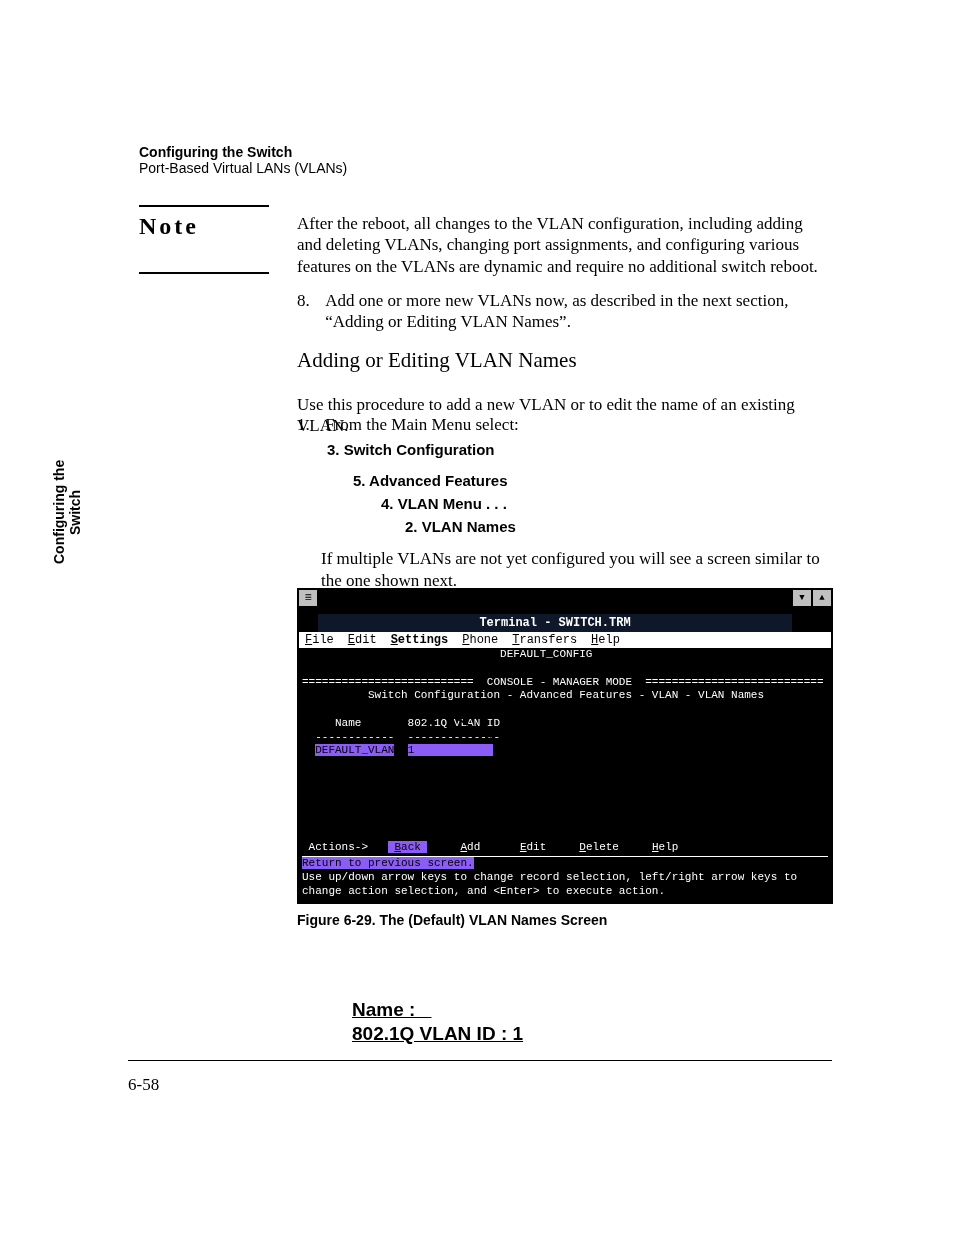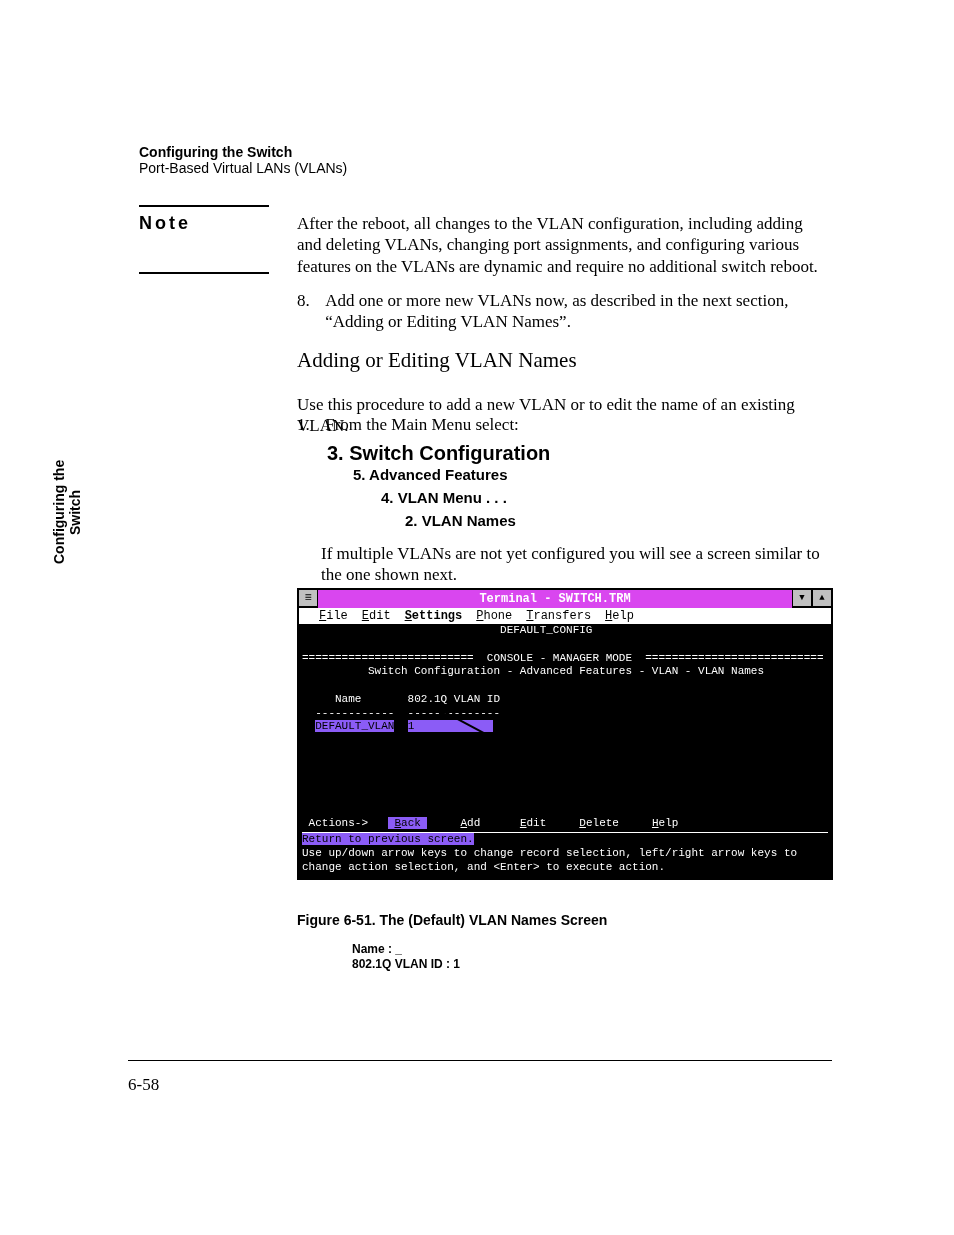--- a/index.html
+++ b/index.html
@@ -41,23 +41,23 @@
   .note-rule {
     position: absolute;
     left: 139px;
     width: 130px;
     border-top: 2px solid #000;
   }
   .note-label {
     position: absolute;
     left: 139px;
     top: 213px;
-    font-family: Liberation Sans, sans-serif;
+    font-family: Liberation Serif, serif;
     font-weight: bold;
-    font-size: 18px;
+    font-size: 24px;
     letter-spacing: 3px;
   }
   .body-col {
     position: absolute;
     left: 297px;
     width: 534px;
     font-size: 17px;
     line-height: 1.25;
   }
   .ol-num {
@@ -92,31 +92,32 @@
   }
   .term-row { display: flex; }
   .term-sys {
     width: 20px; height: 18px; background: #c0c0c0;
     border: 1px solid #000; box-sizing: border-box;
     display: flex; align-items: center; justify-content: center;
     color: #000;
   }
   .term-title {
     flex: 1; height: 18px; line-height: 18px; text-align: center;
-    background: #d946ef; color: #fff; font-weight: bold;
+    background: #0f172a; color: #fff; font-weight: bold;
     border-top: 1px solid #000;
+    margin-top: 24px;
   }
   .term-btn {
     width: 20px; height: 18px; background: #c0c0c0;
     border: 1px solid #000; box-sizing: border-box;
     display: flex; align-items: center; justify-content: center;
     color: #000; font-size: 9px;
   }
   .term-menu {
-    background: #fff; color: #000; padding: 1px 20px;
+    background: #fff; color: #000; padding: 1px 6px;
     display: flex; gap: 14px;
     border-left: 1px solid #000; border-right: 1px solid #000;
   }
   .term-menu span .ul { text-decoration: underline; }
   .term-body {
     background: #000; color: #fff; padding: 0 4px 4px 4px;
     font-size: 11px;
     line-height: 1.25;
     white-space: pre;
   }
@@ -201,22 +202,22 @@
     <span class="ol-text">Add one or more new VLANs now, as described in the next section, “Adding or Editing VLAN Names”.</span>
   </div>
 
   <div class="body-col sect-heading" style="top:347px;">Adding or Editing VLAN Names</div>
 
   <div class="body-col" style="top:394px;">Use this procedure to add a new VLAN or to edit the name of an existing VLAN.</div>
 
   <div class="body-col" style="top:414px;">
     <span class="ol-num">1.</span>
     <span class="ol-text">From the Main Menu select:</span>
-    <div class="sans bold indent1" style="margin-top:6px; font-size:20px;">3. Switch Configuration</div>
-    <div class="sans bold indent2" style="margin-top:0; font-size:15px;">5. Advanced Features</div>
+    <div class="sans bold indent1" style="margin-top:6px; font-size:15px;">3. Switch Configuration</div>
+    <div class="sans bold indent2" style="margin-top:12px; font-size:15px;">5. Advanced Features</div>
     <div class="sans bold indent3" style="margin-top:4px; font-size:15px;">4. VLAN Menu . . .</div>
     <div class="sans bold indent4" style="margin-top:4px; font-size:15px;">2. VLAN Names</div>
     <div style="margin-left:24px; margin-top:12px;">If multiple VLANs are not yet configured you will see a screen similar to the one shown next.</div>
   </div>
 
   <div class="term">
     <div class="term-row">
       <div class="term-sys">≡</div>
       <div class="term-title">Terminal - SWITCH.TRM</div>
       <div class="term-btn">▼</div>
@@ -249,24 +250,24 @@
 <span>Use up/down arrow keys to change record selection, left/right arrow keys to</span>
 <span>change action selection, and &lt;Enter&gt; to execute action.</span></div>
   </div>
 
   <div class="annot-arrow" style="left:435px; top:722px; transform: rotate(28deg);"></div>
   <div class="annot" style="left:497px; top:740px;">
     <div>Default VLAN</div>
     <div>and VLAN ID</div>
   </div>
 
-  <div class="fig-cap">Figure 6-51.  The (Default) VLAN Names Screen</div>
-
-
-  <div class="body-col sans bold" style="top:942px; left:352px; font-size:12px;">
+  <div class="fig-cap">Figure 6-29.  The (Default) VLAN Names Screen</div>
+
+
+  <div class="body-col sans bold" style="top:998px; left:352px; font-size:19px;text-decoration:underline;">
     <div>Name : _</div>
     <div>802.1Q VLAN ID  :  1</div>
   </div>
 
   <div class="footer-rule"></div>
   <div class="page-num">6-58</div>
 
 </div>
 
 </body></html>

